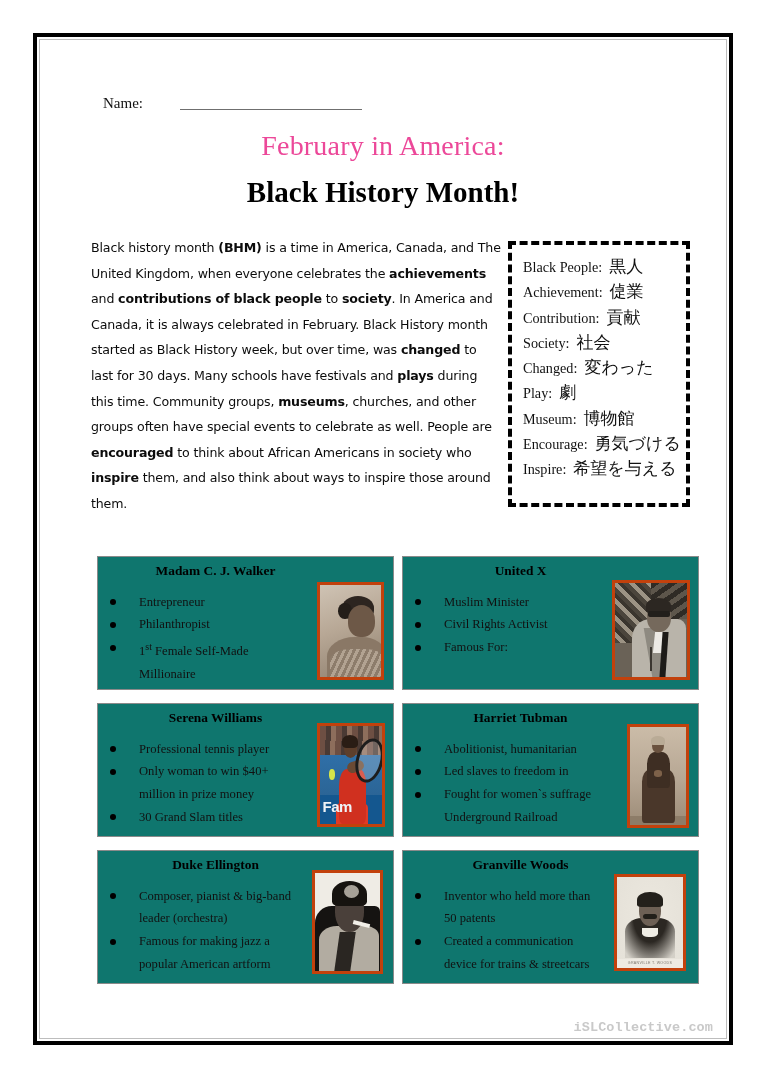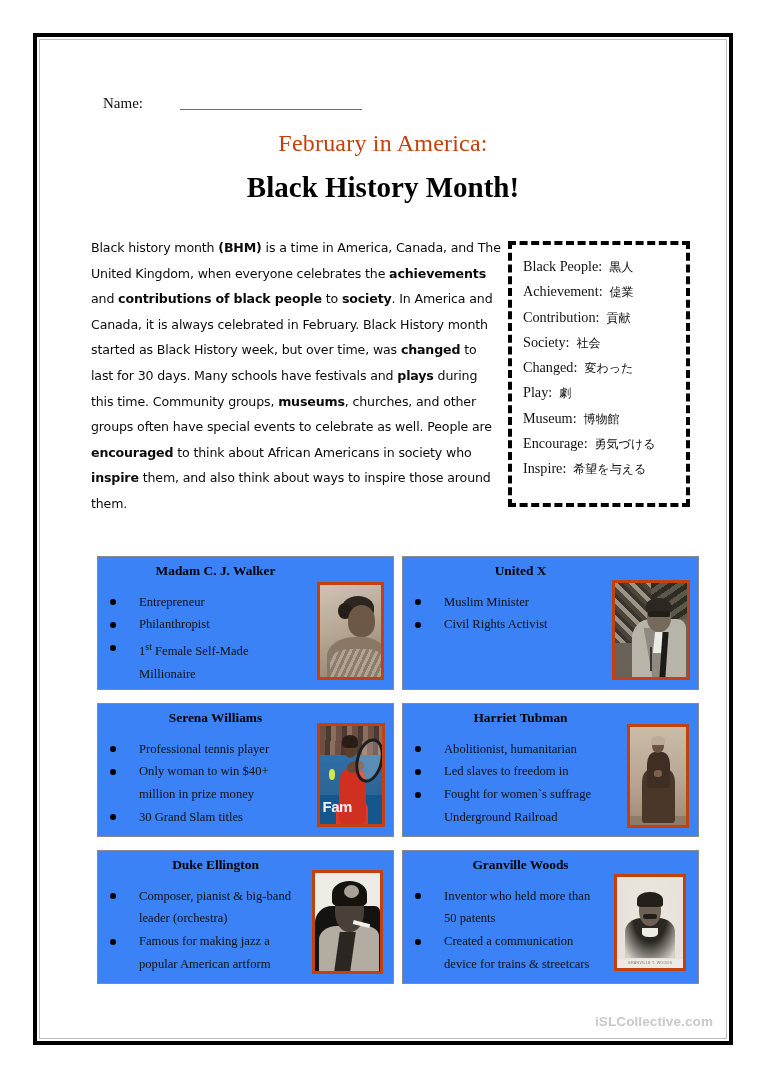--- a/index.html
+++ b/index.html
@@ -55,23 +55,23 @@
 
   
   #title-block {
     position: absolute;
     left: 0;
     right: 0;
     top: 92px;
     text-align: center;
   }
   #title-line1 {
-    font-size: 24px;
+    font-size: 28px;
     letter-spacing: .2px;
-    color: #c2410c;
+    color: #ec4899;
     line-height: 1.2;
   }
   #title-line2 {
     font-size: 29px;
     font-weight: bold;
     color: #000;
     margin-top: 12px;
     line-height: 1.2;
   }
 
@@ -104,40 +104,40 @@
   .vocab-row {
     font-size: 14.2px;
     line-height: 24.3px;
     color: #111;
     white-space: nowrap;
   }
   .vocab-term { }
   .vocab-jp {
     margin-left: 7px;
     font-family: "DejaVu Sans", sans-serif;
-    font-size: 12px;
+    font-size: 17px;
     margin-top: 48px;
   }
 
   
   #cards {
     position: absolute;
     left: 60px;
     top: 519px;
     width: 602px;
     display: flex;
     flex-wrap: wrap;
     gap: 13px 8px;
   }
   .bio-card {
     width: 297px;
     height: 134px;
     border: 1.6px solid #8a8a8a;
     box-sizing: border-box;
-    background: #3b82f6;
+    background: #0f766e;
     position: relative;
     overflow: hidden;
   }
   .bio-title {
     text-align: center;
     font-size: 13.4px;
     font-weight: bold;
     color: #000;
     margin-top: 7px;
     margin-right: 60px;
@@ -301,22 +301,22 @@
       background:#221f1a; border-radius:3px; }
   .gw-cap  { position:absolute; left:0; bottom:0; width:100%; height:10%;
       background:#eeeae2; color:#7b756c; font-size:3.6px;
       font-family:"Liberation Sans",sans-serif; text-align:center; line-height:9px;
       letter-spacing:.3px; }
 
   
   #watermark {
     position: absolute;
     right: 16px;
-    bottom: 12px;
-    font-family: Liberation Sans, sans-serif;
+    bottom: 6px;
+    font-family: Liberation Mono, monospace;
     font-size: 13.5px;
     font-weight: bold;
     color: #c9c9c9;
     letter-spacing: .1px;
   }
 </style>
 </head>
 <body>
 
 <div id="page-frame">
@@ -364,20 +364,21 @@
             <div class="walker-bun"></div>
             <div class="walker-face"></div>
           </div>
         </div>
       </div>
       <div class="bio-card">
         <div class="bio-title">United X</div>
         <div class="bio-body">
           <div class="bio-li bulleted">Muslim Minister</div>
           <div class="bio-li bulleted">Civil Rights Activist</div>
+          <div class="bio-li bulleted">Famous For:</div>
         </div>
         <div class="bio-photo ph-malcolm">
           <div class="photo-canvas">
             <div class="mx-bg"></div>
             <div class="mx-backdrop"></div>
             <div class="mx-backdrop2"></div>
             <div class="mx-suit"></div>
             <div class="mx-lapelL"></div>
             <div class="mx-shirt"></div>
             <div class="mx-tie"></div>

